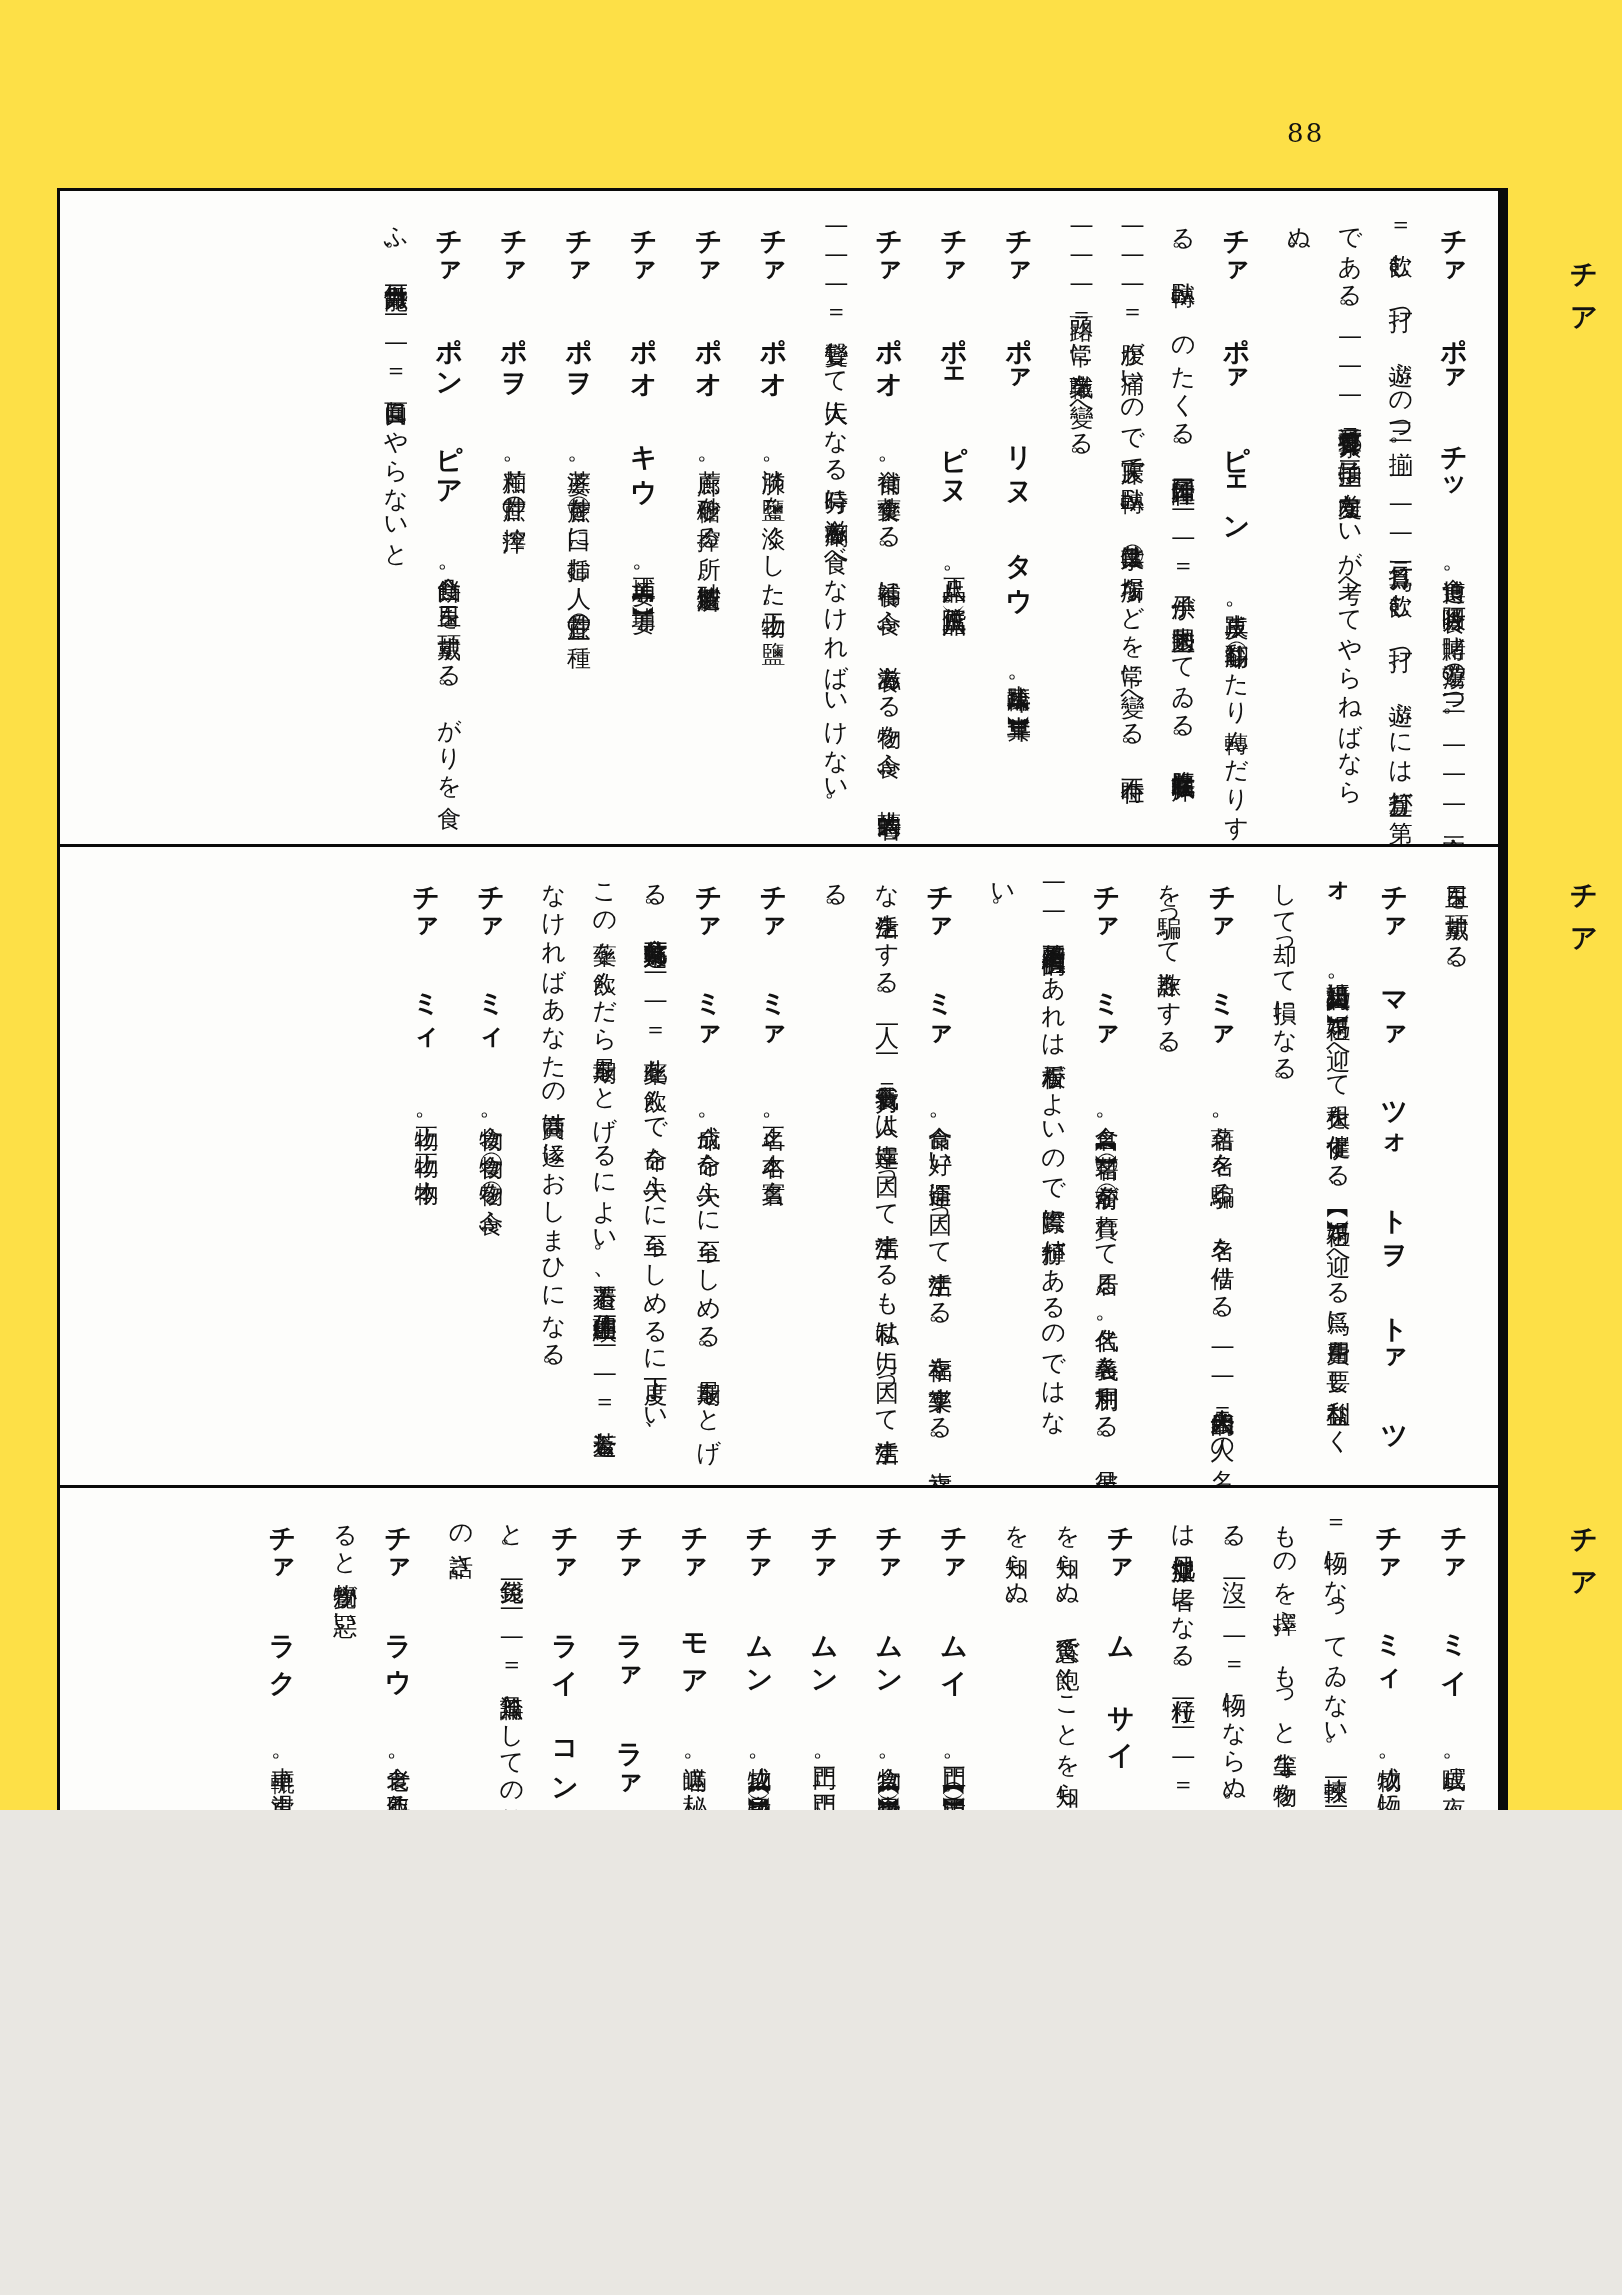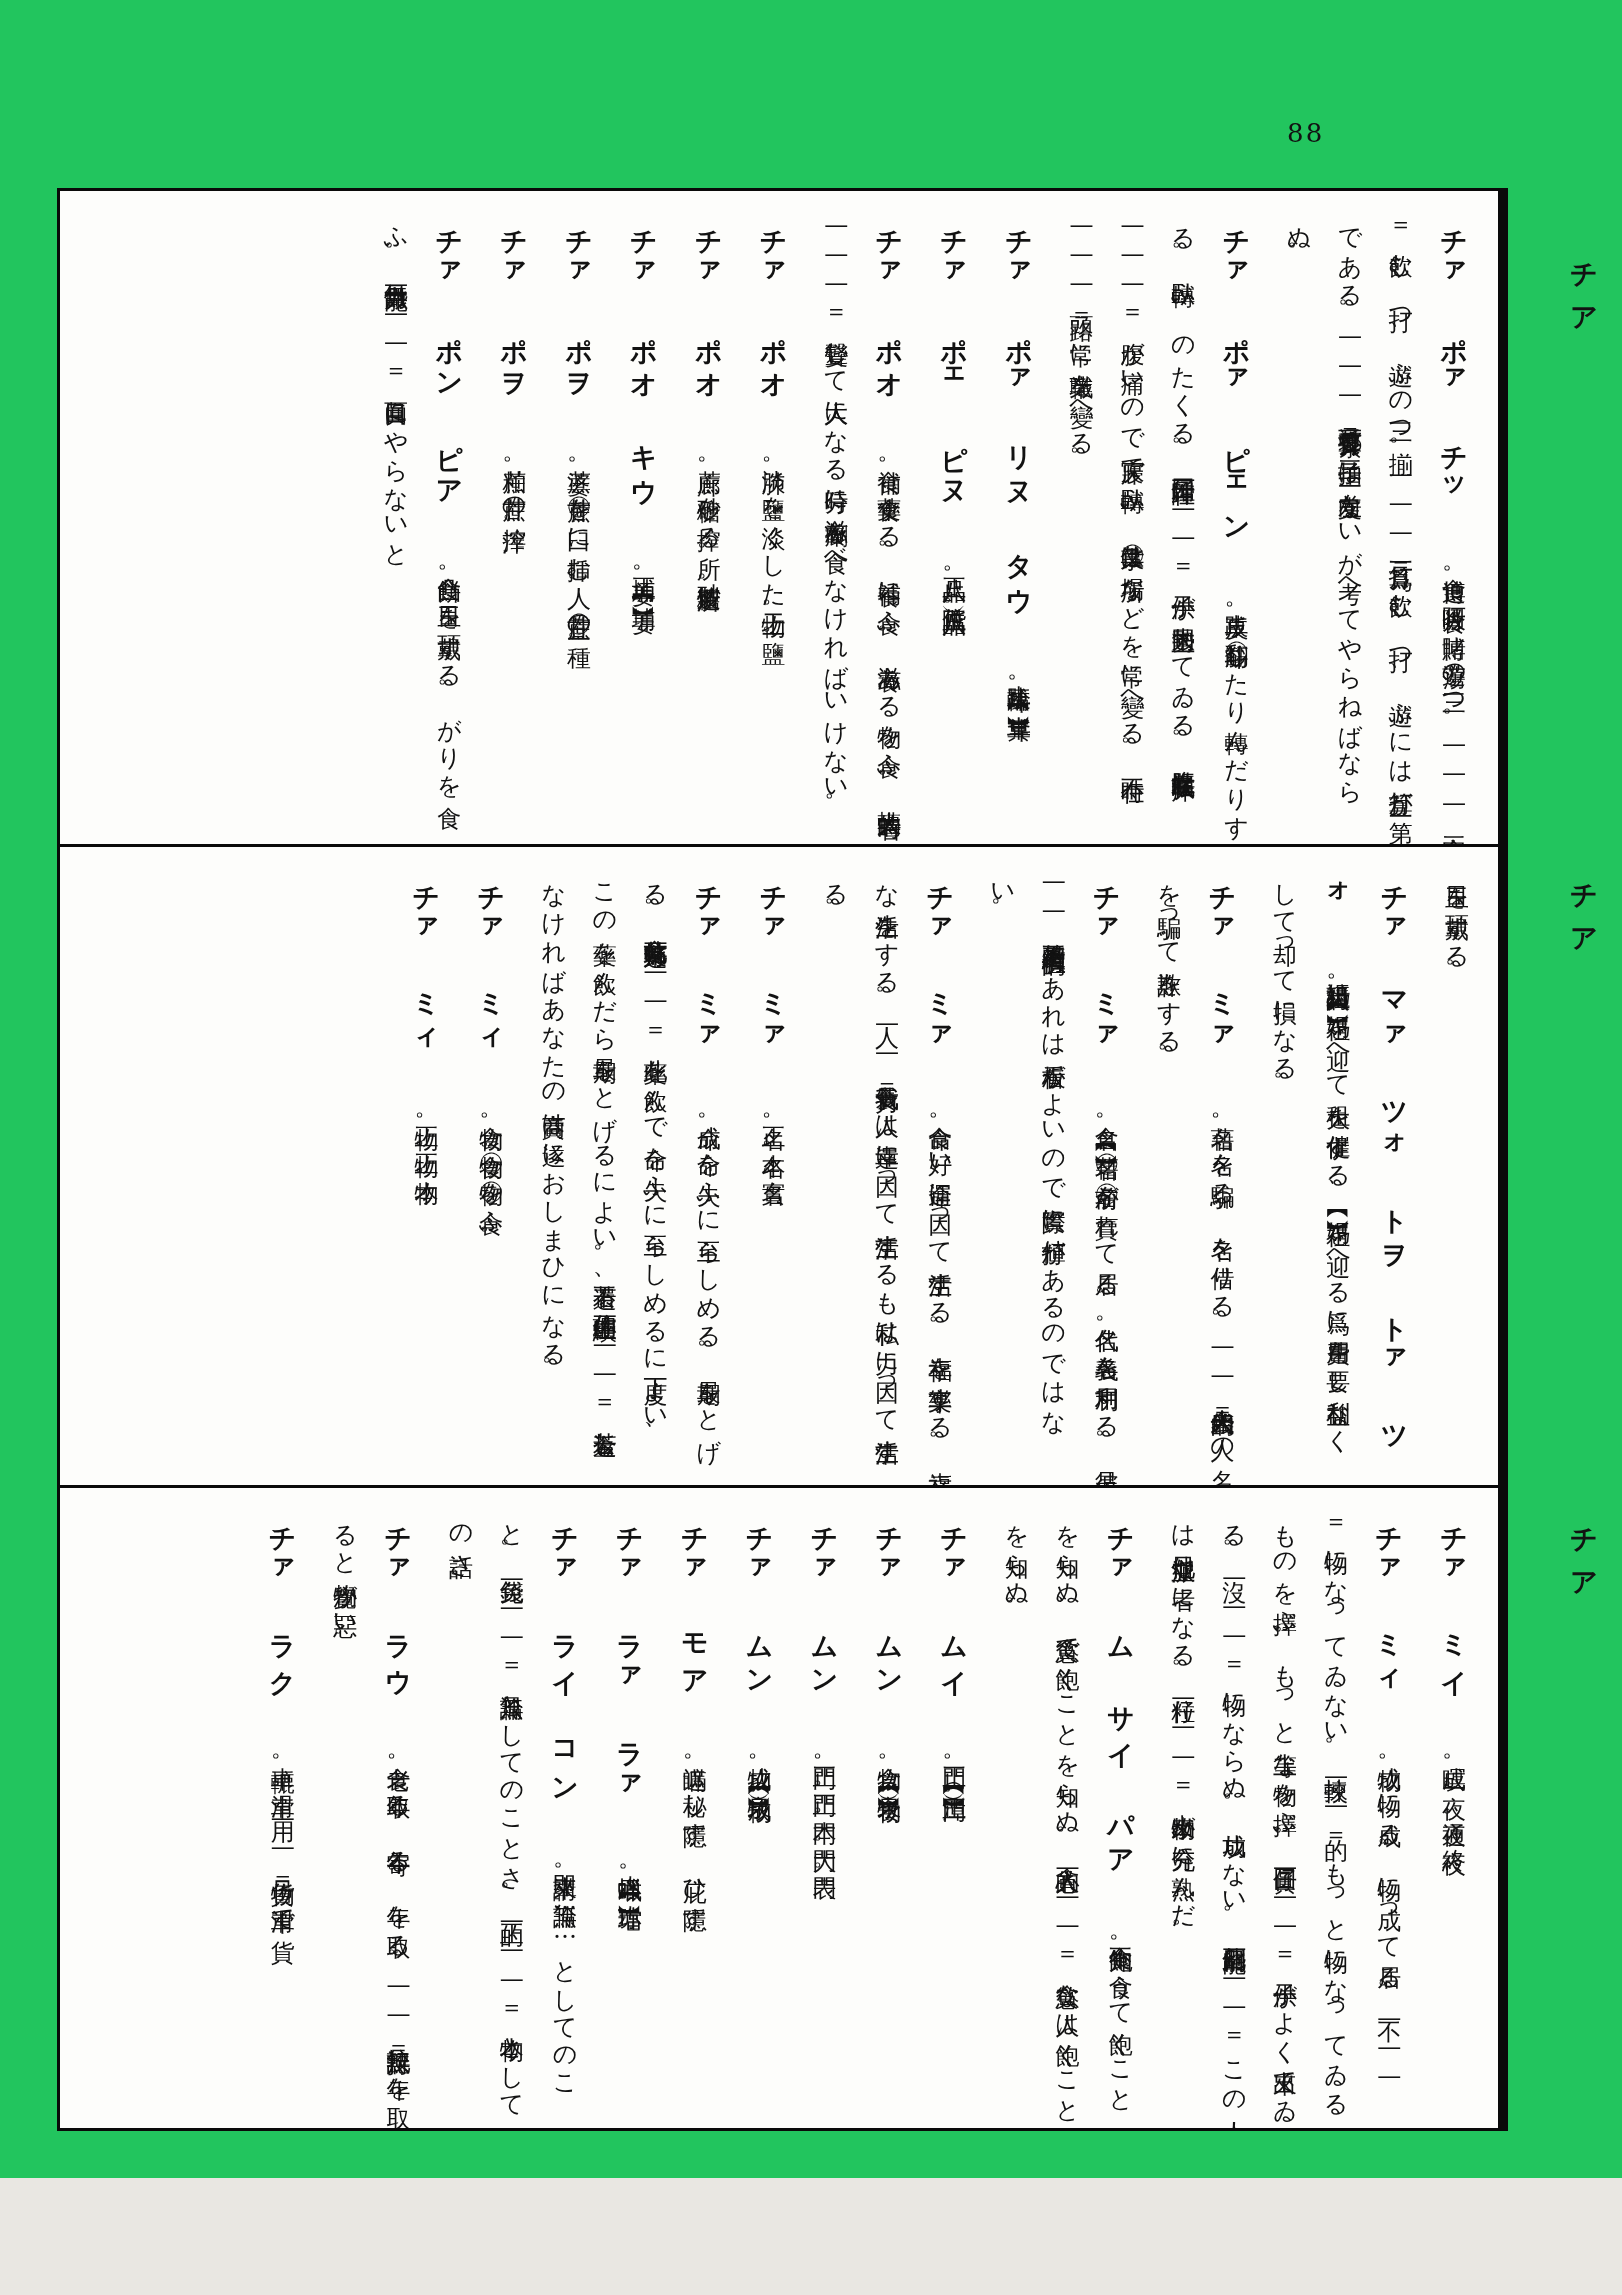--- a/index.html
+++ b/index.html
@@ -3,22 +3,22 @@
 <meta charset="utf-8">
 <style>
   html, body {
     margin: 0;
     padding: 0;
     background: #e9e7e2;
   }
   .sheet {
     position: relative;
     width: 1623px;
-    height: 2178px;
-    background: #22c55e;
+    height: 1810px;
+    background: #fde047;
     font-family: "DejaVu Serif", "Liberation Serif", serif;
     color: #121212;
     overflow: hidden;
   }
   .page-number {
     position: absolute;
     left: 1287px;
     top: 118px;
     font-size: 26px;
     letter-spacing: 2.2px;

